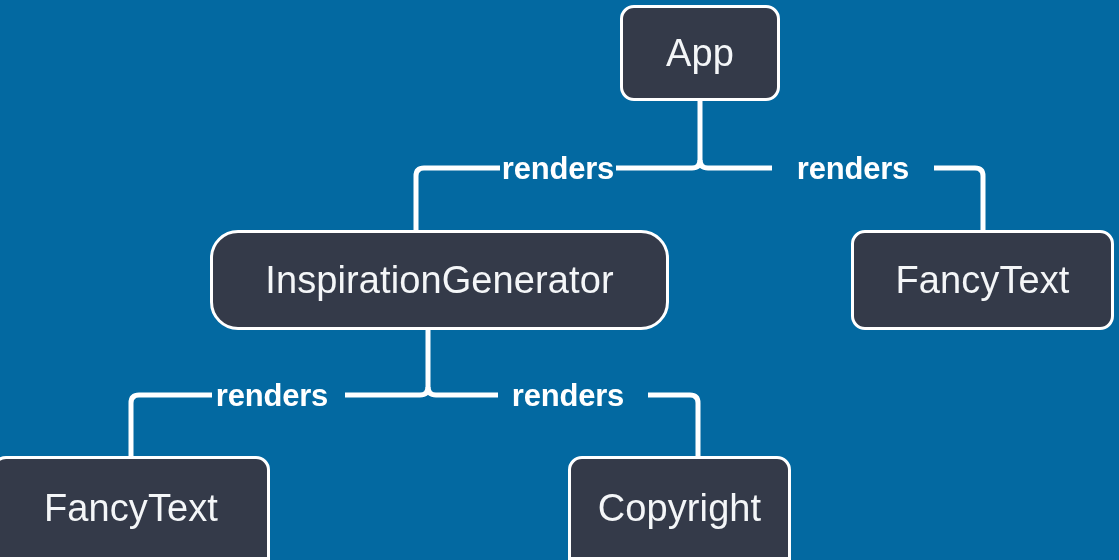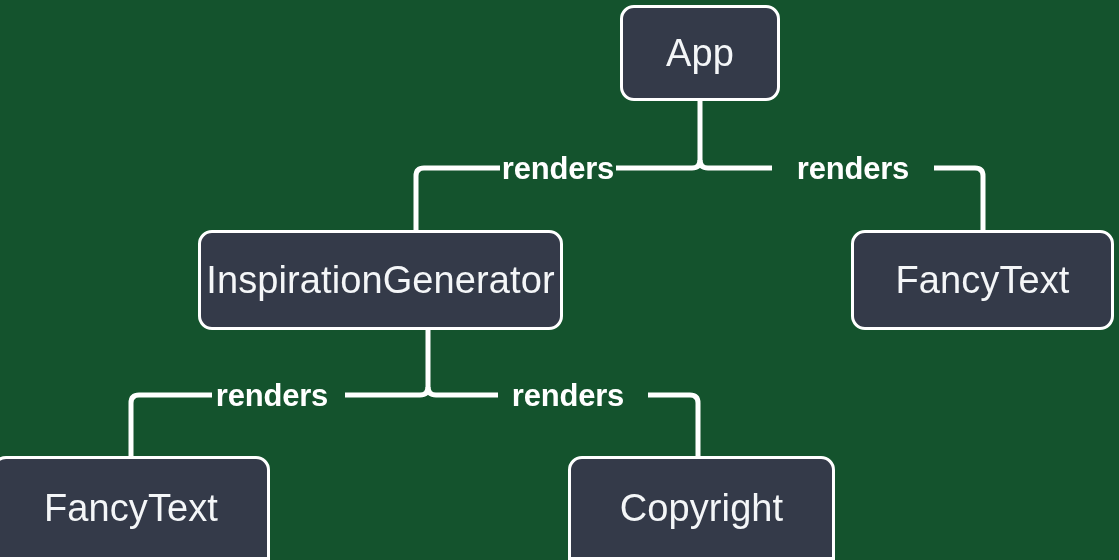--- a/index.html
+++ b/index.html
@@ -9,21 +9,21 @@
   body {
     width: 1119px;
     height: 560px;
     overflow: hidden;
     font-family: "Liberation Sans", sans-serif;
   }
   #diagram {
     position: relative;
     width: 1119px;
     height: 560px;
-    background: #14532d;
+    background: #0369a1;
     overflow: hidden;
   }
   #connectors {
     position: absolute;
     left: 0;
     top: 0;
     width: 1119px;
     height: 560px;
   }
   .node {
@@ -79,33 +79,33 @@
 
       <path d="M 428 387 Q 428 395 436 395 L 498 395"></path>
       <path d="M 648 395 L 690 395 Q 698 395 698 403 L 698 457"></path>
     </g>
   </svg>
 
   <div class="node" style="left:620px; top:5px; width:160px; height:96px;">
     <span class="node-label">App</span>
   </div>
 
-  <div class="node" style="left:198px; top:230px; width:365px; height:100px;">
+  <div class="node" style="left:210px; top:230px; width:459px; height:100px;border-radius:28px;">
     <span class="node-label">InspirationGenerator</span>
   </div>
 
   <div class="node" style="left:851px; top:230px; width:263px; height:100px;">
     <span class="node-label">FancyText</span>
   </div>
 
   <div class="node" style="left:-8px; top:456px; width:278px; height:104px; border-bottom-left-radius:0; border-bottom-right-radius:0;">
     <span class="node-label">FancyText</span>
   </div>
 
-  <div class="node" style="left:568px; top:456px; width:267px; height:104px; border-bottom-left-radius:0; border-bottom-right-radius:0;justify-content:center;">
+  <div class="node" style="left:568px; top:456px; width:223px; height:104px; border-bottom-left-radius:0; border-bottom-right-radius:0;justify-content:center;">
     <span class="node-label">Copyright</span>
   </div>
 
   <div class="edge-label" style="left:558px; top:168px;">renders</div>
 
   <div class="edge-label" style="left:853px; top:168px;">renders</div>
 
   <div class="edge-label" style="left:272px; top:395px;">renders</div>
 
   <div class="edge-label" style="left:568px; top:395px;">renders</div>

